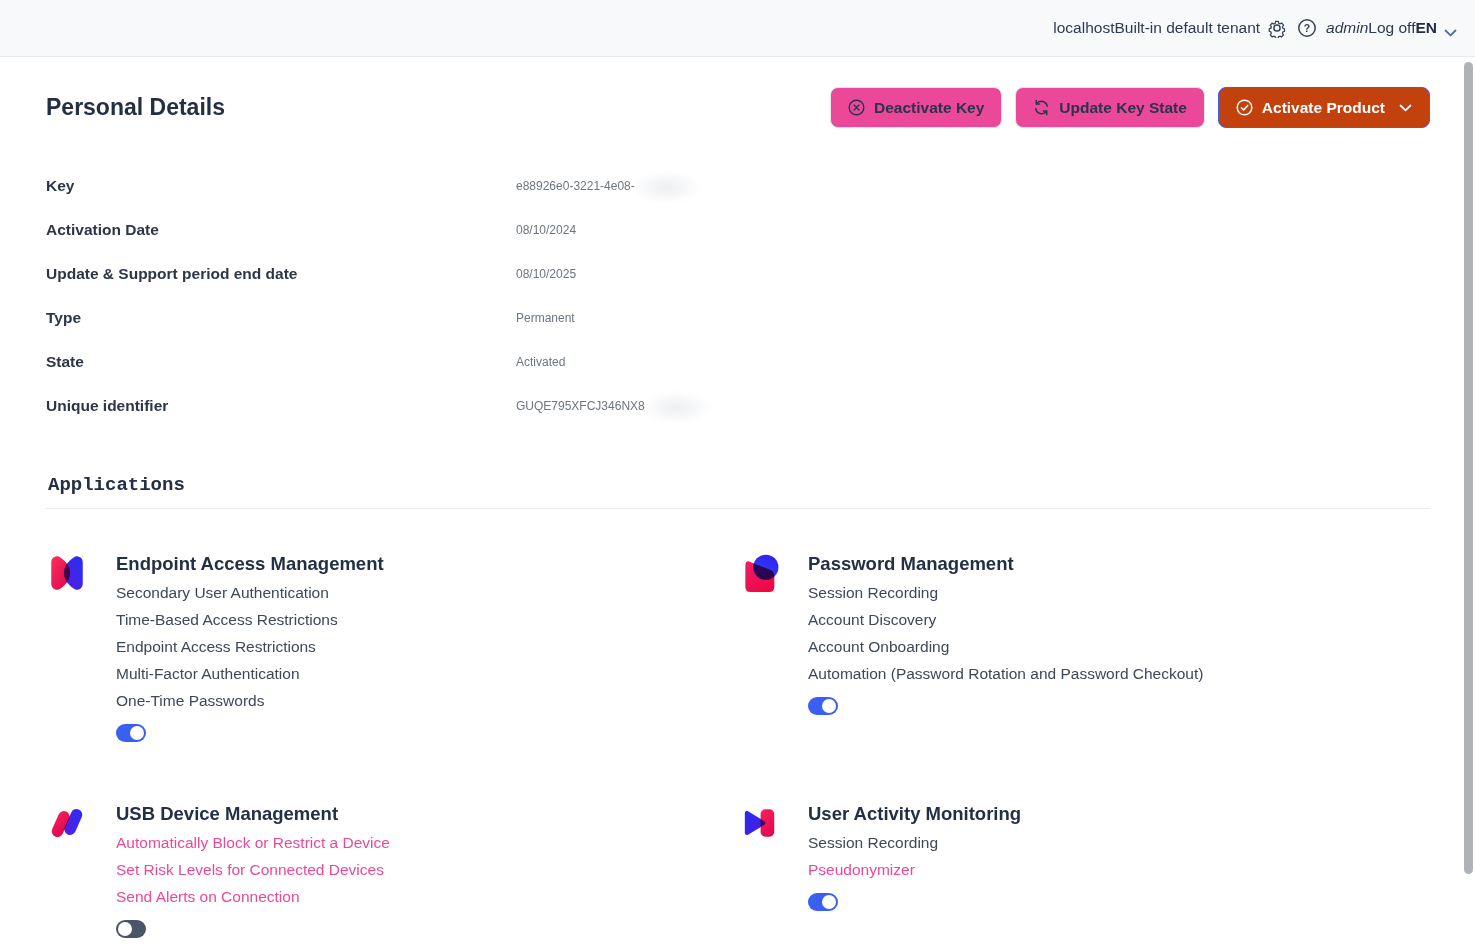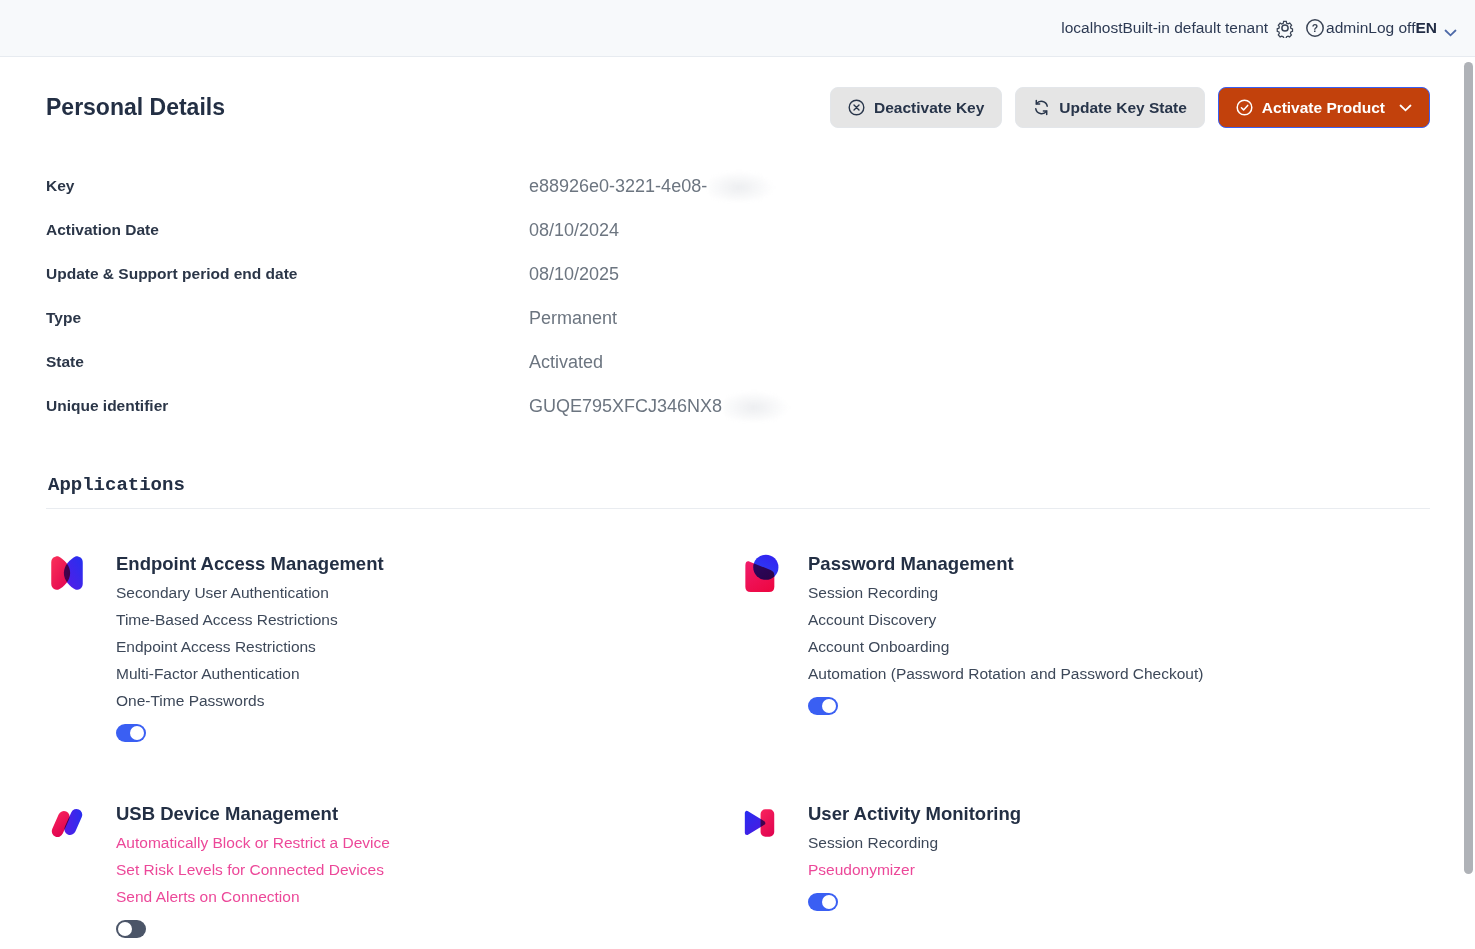--- a/index.html
+++ b/index.html
@@ -18,29 +18,29 @@
   .scrollbar-thumb { position:absolute; right:2px; top:62px; width:9px; height:812px;
     background:#AFB2B7; border-radius:5px; }
 
   
   .content { padding:0 45px 0 46px; }
   .page-header { margin-top:30px; display:flex; align-items:center; justify-content:space-between; }
   .page-title { font-size:23px; font-weight:700; color:#232F44; }
   .actions { display:flex; gap:13px; }
   .btn { height:41px; display:inline-flex; align-items:center; gap:9px; padding:0 17px;
     border-radius:8px; font-size:15.5px; font-weight:600; cursor:pointer; white-space:nowrap; }
-  .btn-outline { background:#e5e5e5; border:1px solid #E3E6EA; color:#28354A; }
+  .btn-outline { background:#ec4899; border:1px solid #E3E6EA; color:#28354A; }
   .btn-primary { background:#c2410c; border:1px solid #3A5FF3; color:#fff; }
   .btn svg { flex:0 0 auto; }
 
   
   .details { margin-top:36px; }
   .detail-row { display:grid; grid-template-columns:470px 1fr; align-items:center; height:44px; }
   .detail-label { font-size:15.5px; font-weight:700; color:#2B3648; }
-  .detail-value { font-size:18px; color:#6C7580; display:flex; align-items:center;margin-left:13px; }
+  .detail-value { font-size:12px; color:#6C7580; display:flex; align-items:center; }
   .redact { display:inline-block; width:66px; height:30px; margin-left:2px;
     background:radial-gradient(ellipse at 45% 55%, rgba(203,207,214,0.35), rgba(255,255,255,0) 70%);
     filter:blur(1.5px); }
 
   
   .apps-title { margin-top:46px; font-size:19px; font-weight:700; color:#232F44; padding-left:2px;font-family:Liberation Mono, monospace; }
   .apps-divider { margin-top:12px; border:none; border-top:1px solid #E9ECF0; }
   .apps-grid { margin-top:40px; display:grid; grid-template-columns:1fr 1fr; row-gap:57px; }
   .app-card { display:flex; align-items:flex-start; gap:28px; }
   .app-logo { width:42px; height:42px; margin-top:3px; flex:0 0 auto; }
@@ -67,21 +67,21 @@
       <path d="M8.4 2.2h3.2l.5 2.1 1.8.8 1.9-1 2.2 2.6-1.3 1.7.4 1.9 2 .8v3l-2 .7-.5 1.9 1.2 1.7-2.2 2.4-1.9-1-1.7.8-.5 2h-3.1l-.5-2-1.8-.8-1.9 1-2.2-2.5 1.2-1.7-.4-1.8-2.1-.8v-3l2.1-.7.4-1.9-1.2-1.7 2.2-2.5 1.9 1 1.8-.7z" transform="scale(0.83) translate(2 2)"></path>
       <circle cx="10" cy="10" r="3.1"></circle>
     </svg>
   </span>
   <span class="tb-iconbtn" style="margin-left:8px;">
     <svg width="20" height="20" viewBox="0 0 20 20" fill="none">
       <circle cx="10" cy="10" r="8.2" stroke="#3A4455" stroke-width="1.5"></circle>
       <text x="10" y="14" text-anchor="middle" font-size="10.5" font-weight="700" fill="#3A4455" font-family="Liberation Sans, sans-serif">?</text>
     </svg>
   </span>
-  <span class="tb-text" style="">admin</span>
+  <span class="tb-text" style="margin-left:8px;font-style:italic;">admin</span>
   <span class="tb-text">Log off</span>
   <span class="lang">
     <span class="lang-code">EN</span>
     <span style="display:flex;">
       <svg width="13" height="8" viewBox="0 0 13 8" fill="none" stroke="#4E6AA8" stroke-width="1.8" stroke-linecap="round">
         <path d="M1.5 1.5 L6.5 6.3 L11.5 1.5"></path>
       </svg>
     </span>
   </span>
 </div>

